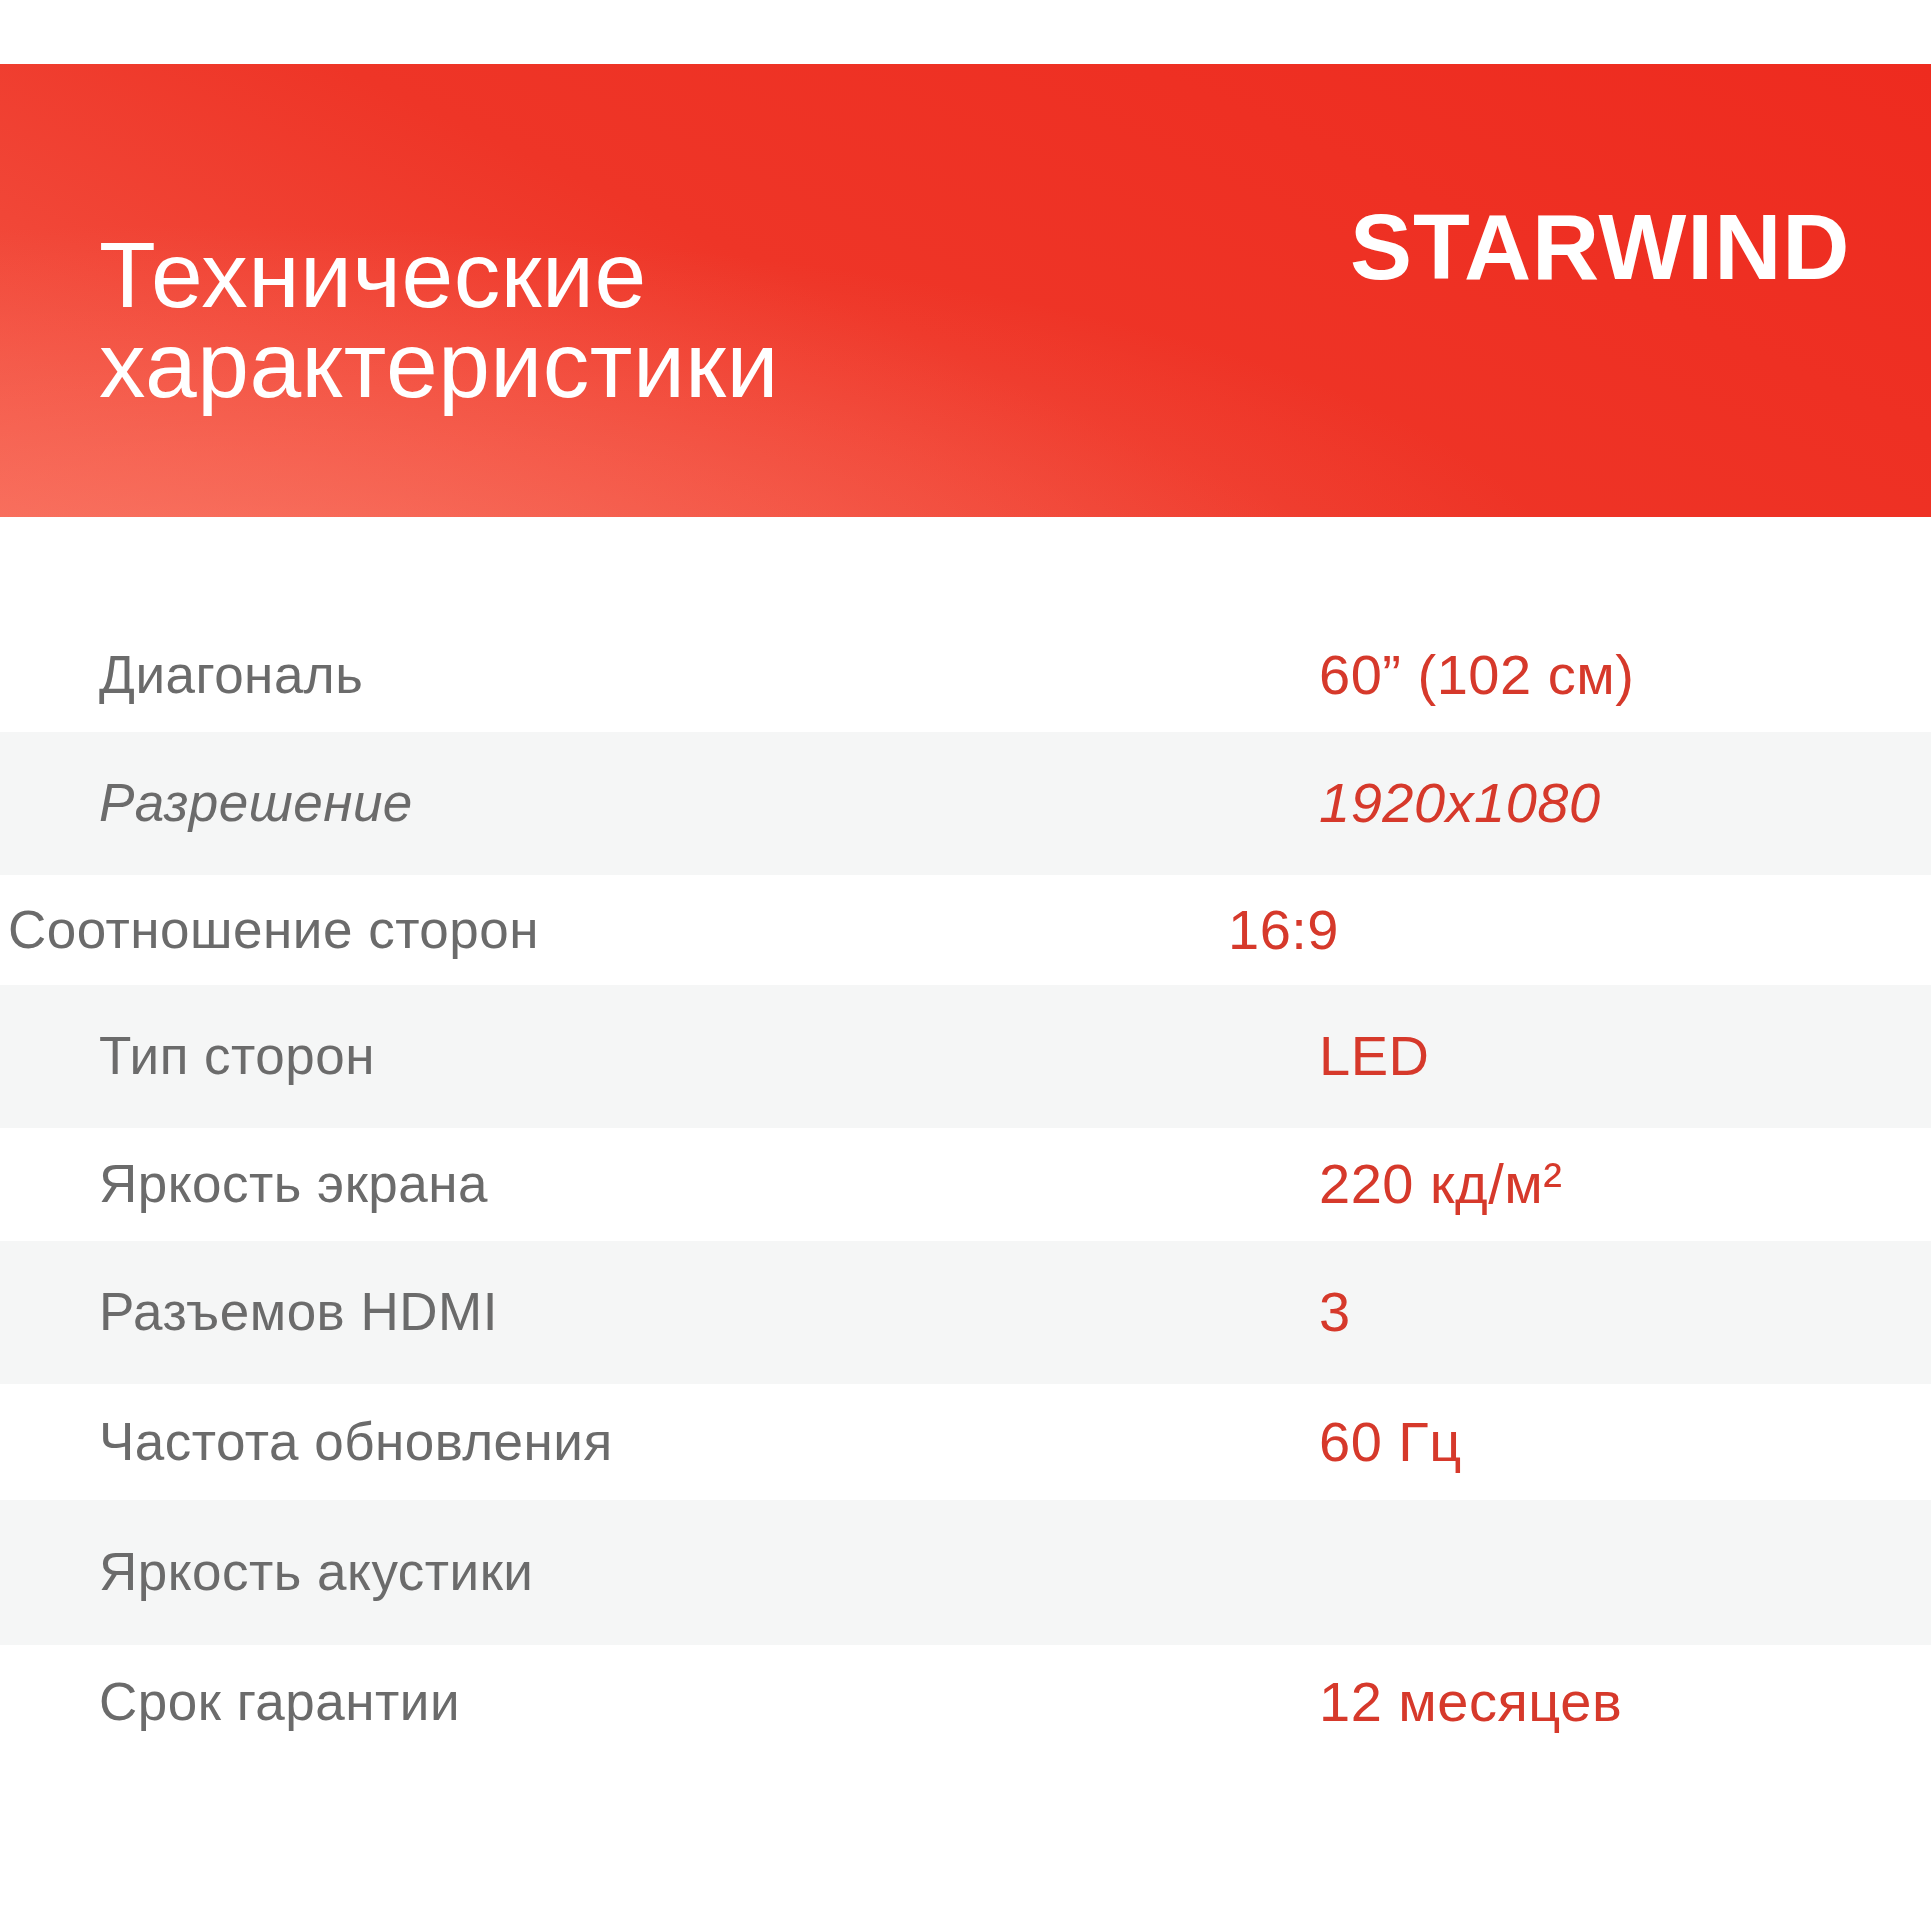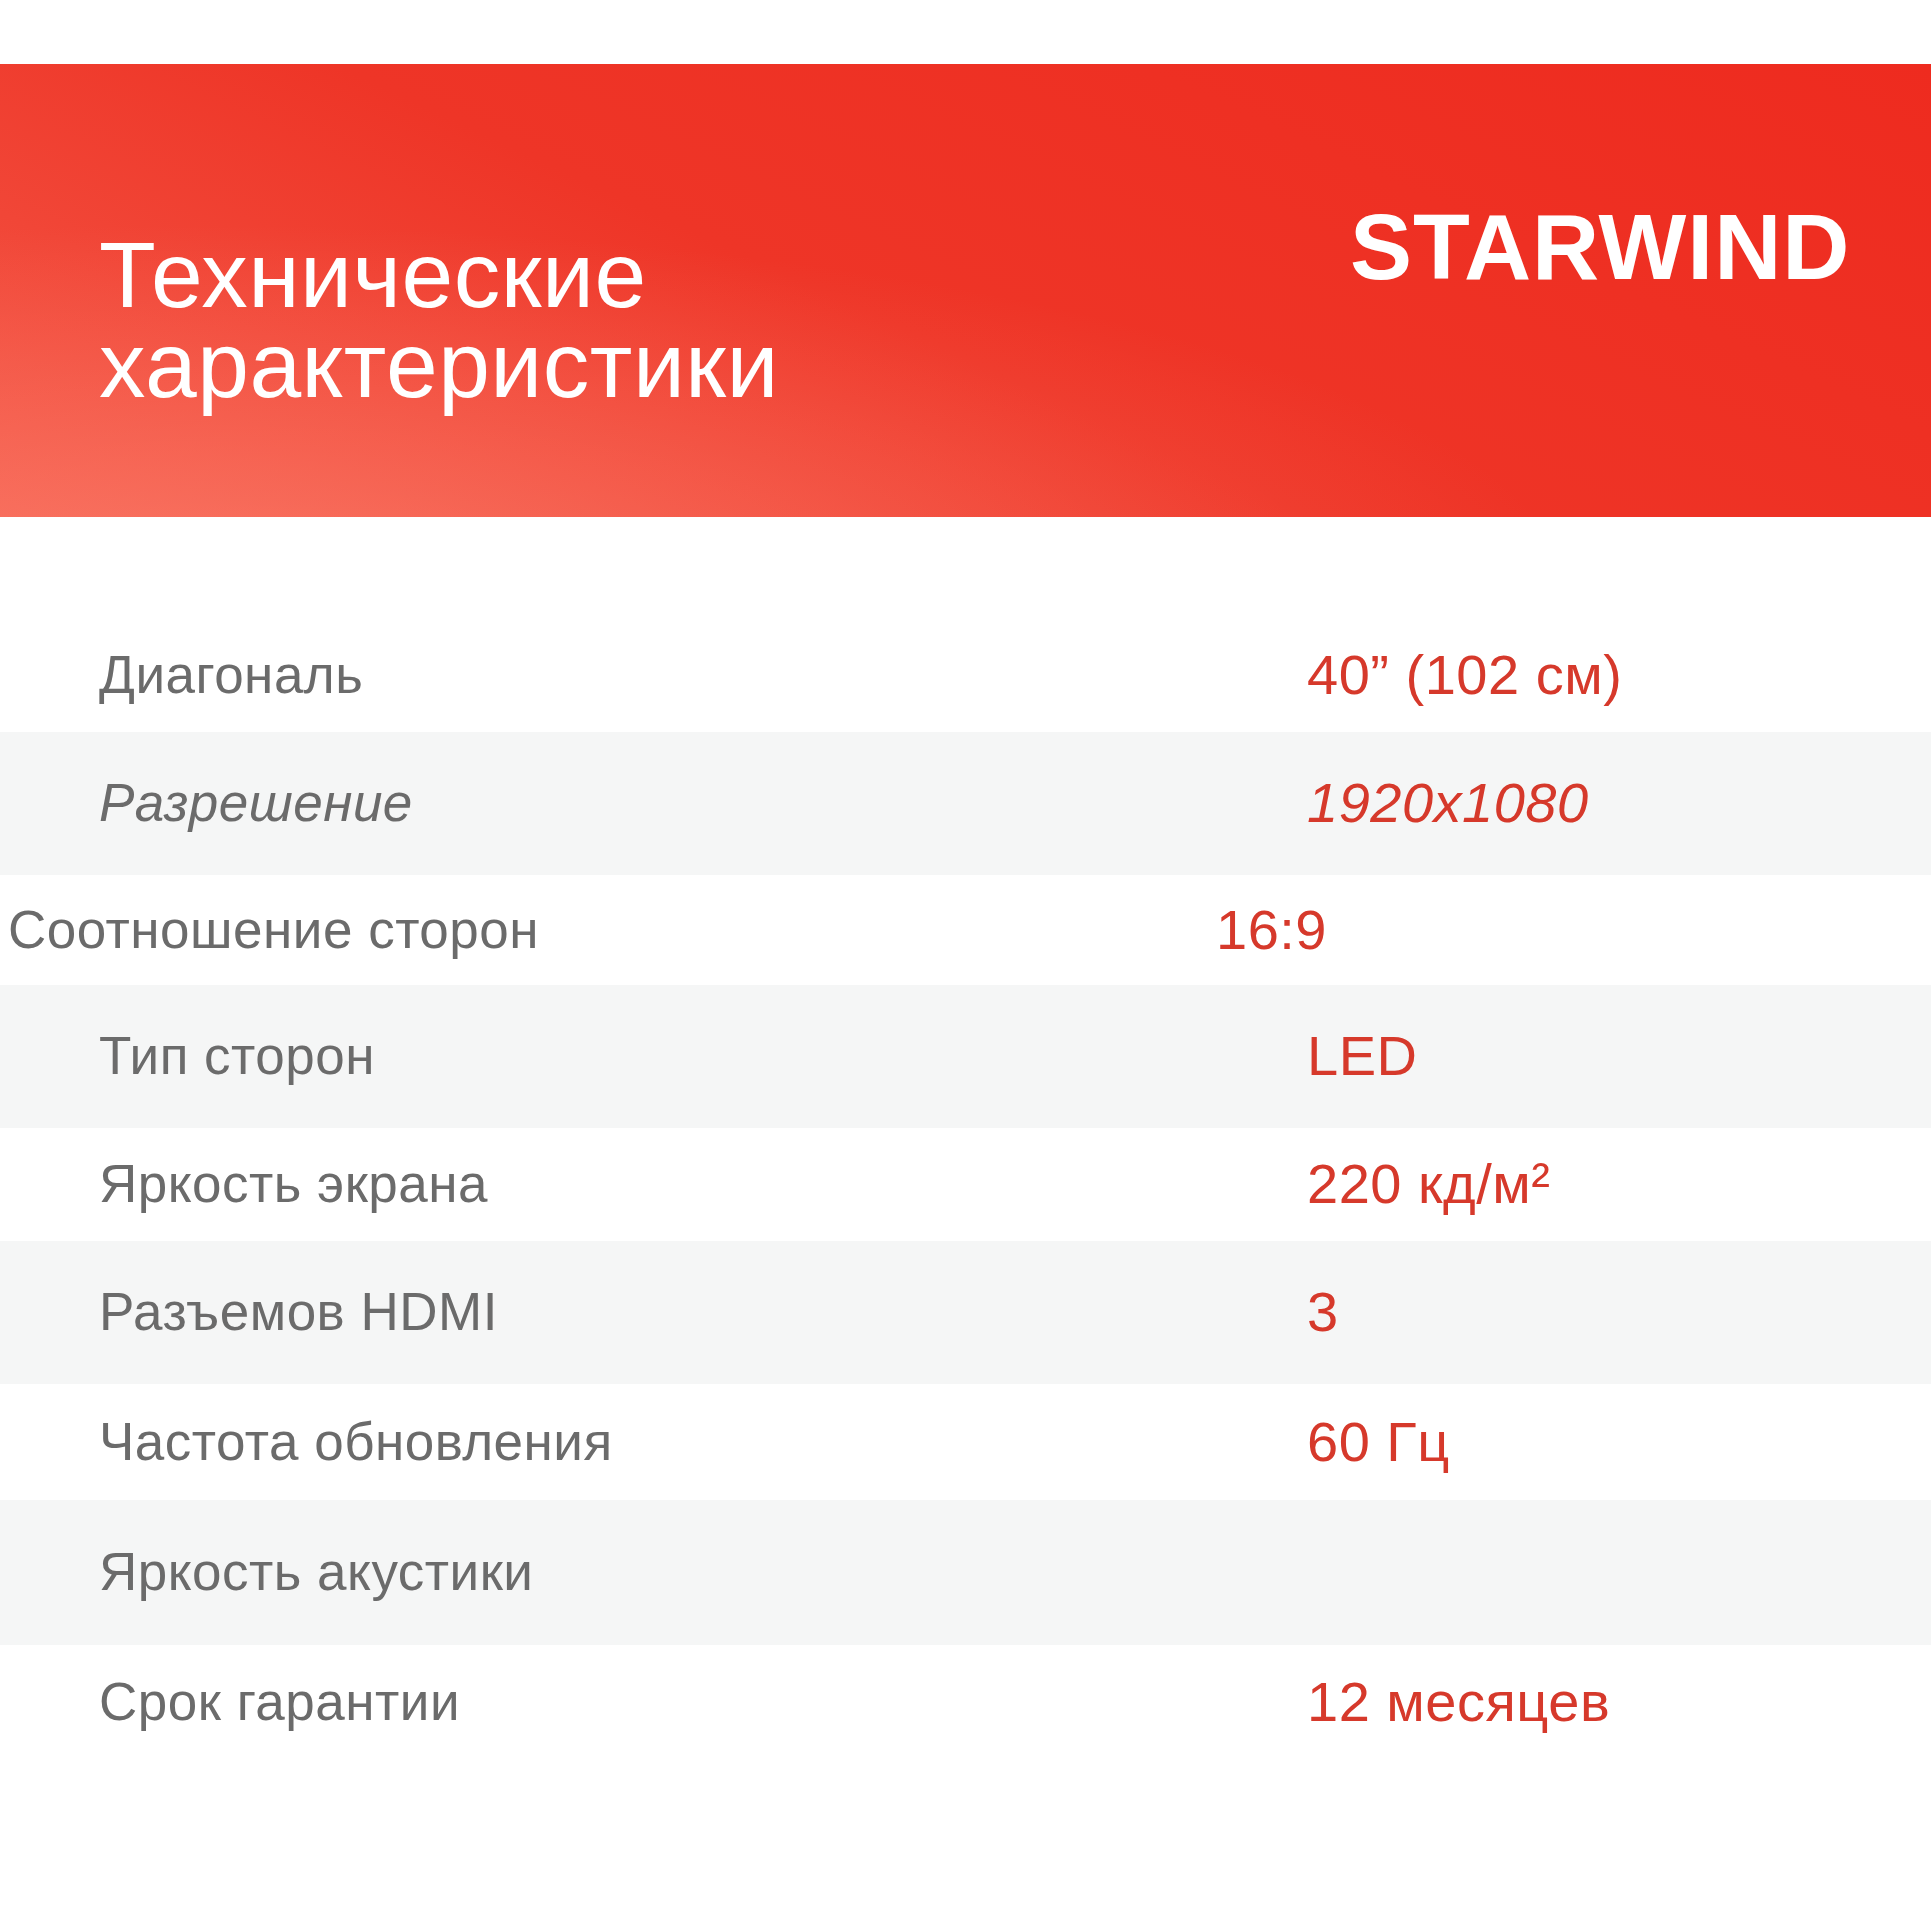--- a/index.html
+++ b/index.html
@@ -50,20 +50,21 @@
     width: 1931px;
     padding-top: 101px;
   }
   .row {
     display: flex;
     align-items: center;
     padding-left: 99px;
     box-sizing: border-box;
     width: 1931px;
     background: #ffffff;
+    gap: 12px;
   }
   .row:nth-child(even) { background: #f5f6f6; }
   .row:nth-child(1)  { height: 114px; }
   .row:nth-child(2)  { height: 143px; font-style: italic; }
   .row:nth-child(3)  { height: 110px; padding-left: 8px; }
   .row:nth-child(4)  { height: 143px; }
   .row:nth-child(5)  { height: 113px; }
   .row:nth-child(6)  { height: 143px; }
   .row:nth-child(7)  { height: 116px; }
   .row:nth-child(8)  { height: 145px; }
@@ -95,21 +96,21 @@
     <h1 class="title">
       <span class="line">Технические</span>
       <span class="line">характеристики</span>
     </h1>
     <div class="logo">STARWIND</div>
   </header>
 
   <main class="specs" id="rows">
       <div class="row">
         <span class="spec-label">Диагональ</span>
-        <span class="spec-value">40” (102 см)</span>
+        <span class="spec-value">60” (102 см)</span>
       </div>
       <div class="row">
         <span class="spec-label">Разрешение</span>
         <span class="spec-value">1920x1080</span>
       </div>
       <div class="row">
         <span class="spec-label">Соотношение сторон</span>
         <span class="spec-value">16:9</span>
       </div>
       <div class="row">

